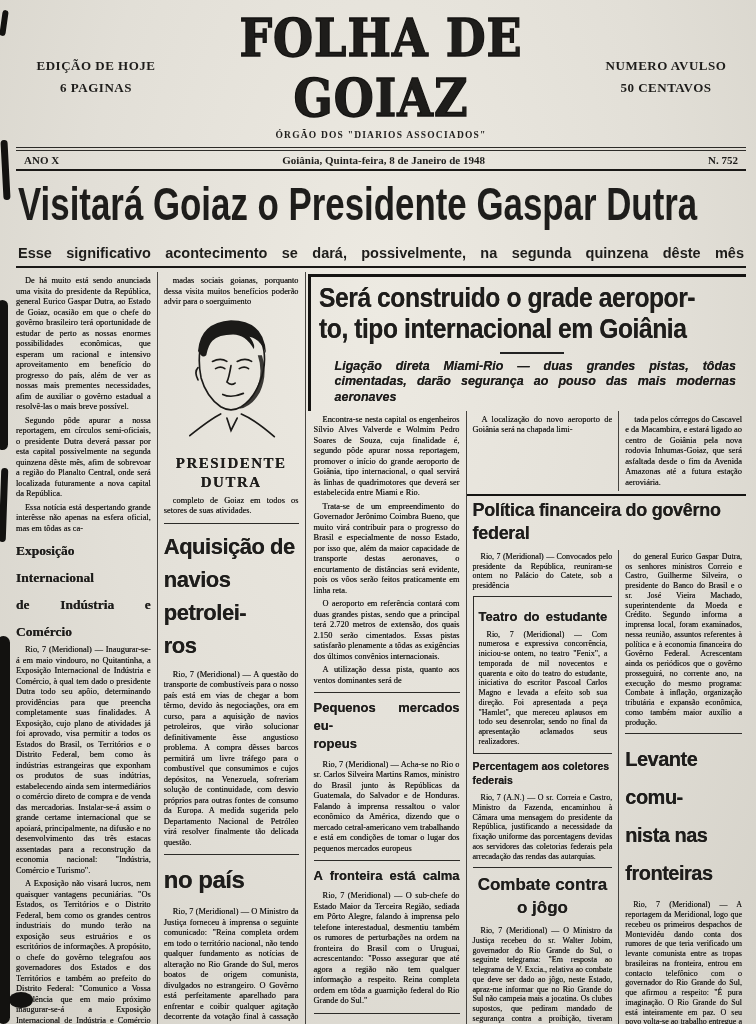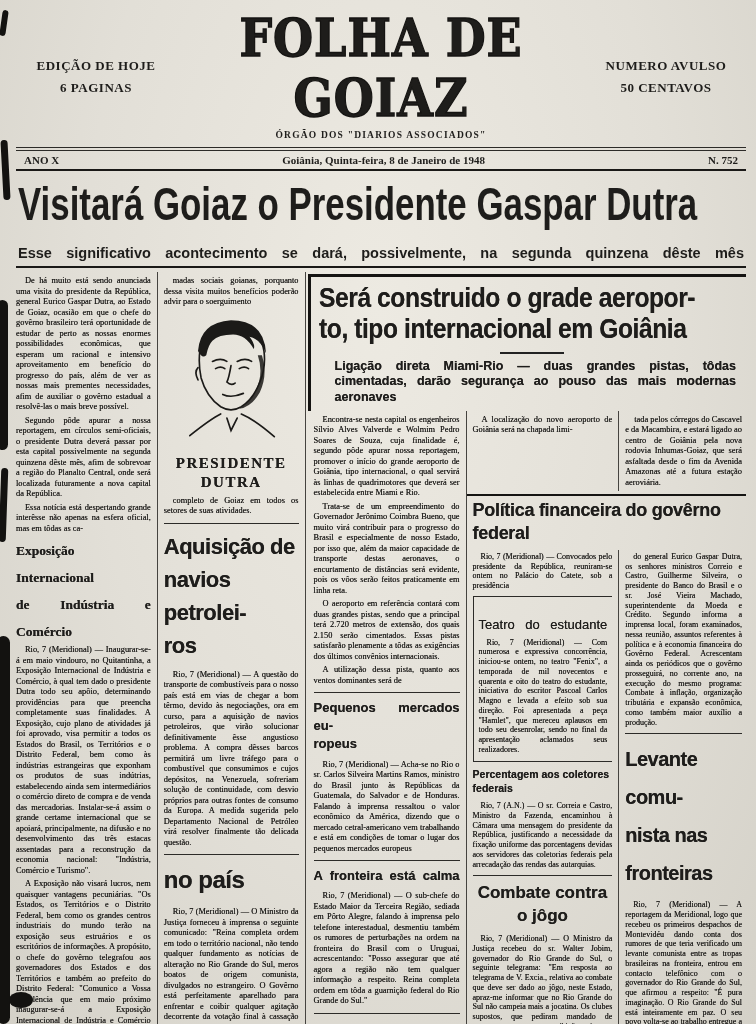--- a/index.html
+++ b/index.html
@@ -58,39 +58,39 @@
   
   .portrait{margin:6px 2px 4px;text-align:center;}
   .portrait figcaption{font-size:15px;font-weight:bold;letter-spacing:1.5px;margin-top:3px;}
 
   
   .airport-box{border-top:3px solid #151412;border-left:3px solid #151412;padding:5px 0 0 8px;margin:2px 0 0 2px;}
   .airport-title div{font-family:"Liberation Sans", sans-serif;font-weight:700;font-size:28px;line-height:1.12;
     transform:scaleX(0.88);transform-origin:left top;white-space:nowrap;letter-spacing:-.5px;}
   .mini-rule{width:64px;border-top:2px solid #222;margin:7px auto 5px;}
   .airport-deck{font-family:"Liberation Sans", sans-serif;font-weight:700;font-size:12.5px;
-    padding:0 10px 5px 16px;text-align:justify;}
+    padding:0 10px 5px 16px;text-align:justify;font-style:italic;}
 
   .right-cols{display:flex;}
   .ac1{width:146px;padding:4px 6px 0 8px;border-right:1px solid #45433f;}
   .ac23{flex:1;display:flex;flex-direction:column;}
   .ac23-top{display:flex;}
   .ac2{width:50%;padding:4px 6px 0 6px;border-right:1px solid #45433f;}
   .ac3{flex:1;padding:4px 4px 0 6px;}
 
   .politica{border-top:2.5px solid #151412;margin-top:3px;}
   .politica-title div{font-family:"Liberation Sans", sans-serif;font-weight:700;font-size:18px;line-height:1.3;
     letter-spacing:-.3px;padding-left:6px;}
   .politica-title{padding:3px 0 4px;}
   .politica-cols{display:flex;font-size:8px;line-height:1.22;}
   .politica-cols p{margin:0 0 3px;text-indent:8px;}
   .pc1{width:50%;border-right:1px solid #45433f;padding:2px 6px 0 6px;}
   .pc2{flex:1;padding:2px 4px 0 6px;}
   .boxed{border:1.5px solid #2c2b28;border-right:none;padding:3px 5px;margin:5px 0;}
-  .teatro-title{font-family:"Liberation Sans", sans-serif;font-weight:400;font-size:13px;margin:17px 0 5px;
+  .teatro-title{font-family:"Liberation Sans", sans-serif;font-weight:700;font-size:13px;margin:9px 0 5px;
     text-align:justify;text-align-last:justify;}
 </style>
 </head>
 <body>
 
 <div class="page">
   <div class="art a1"></div>
   <div class="art a2"></div>
   <div class="art a3"></div>
   <div class="art a4"></div>

